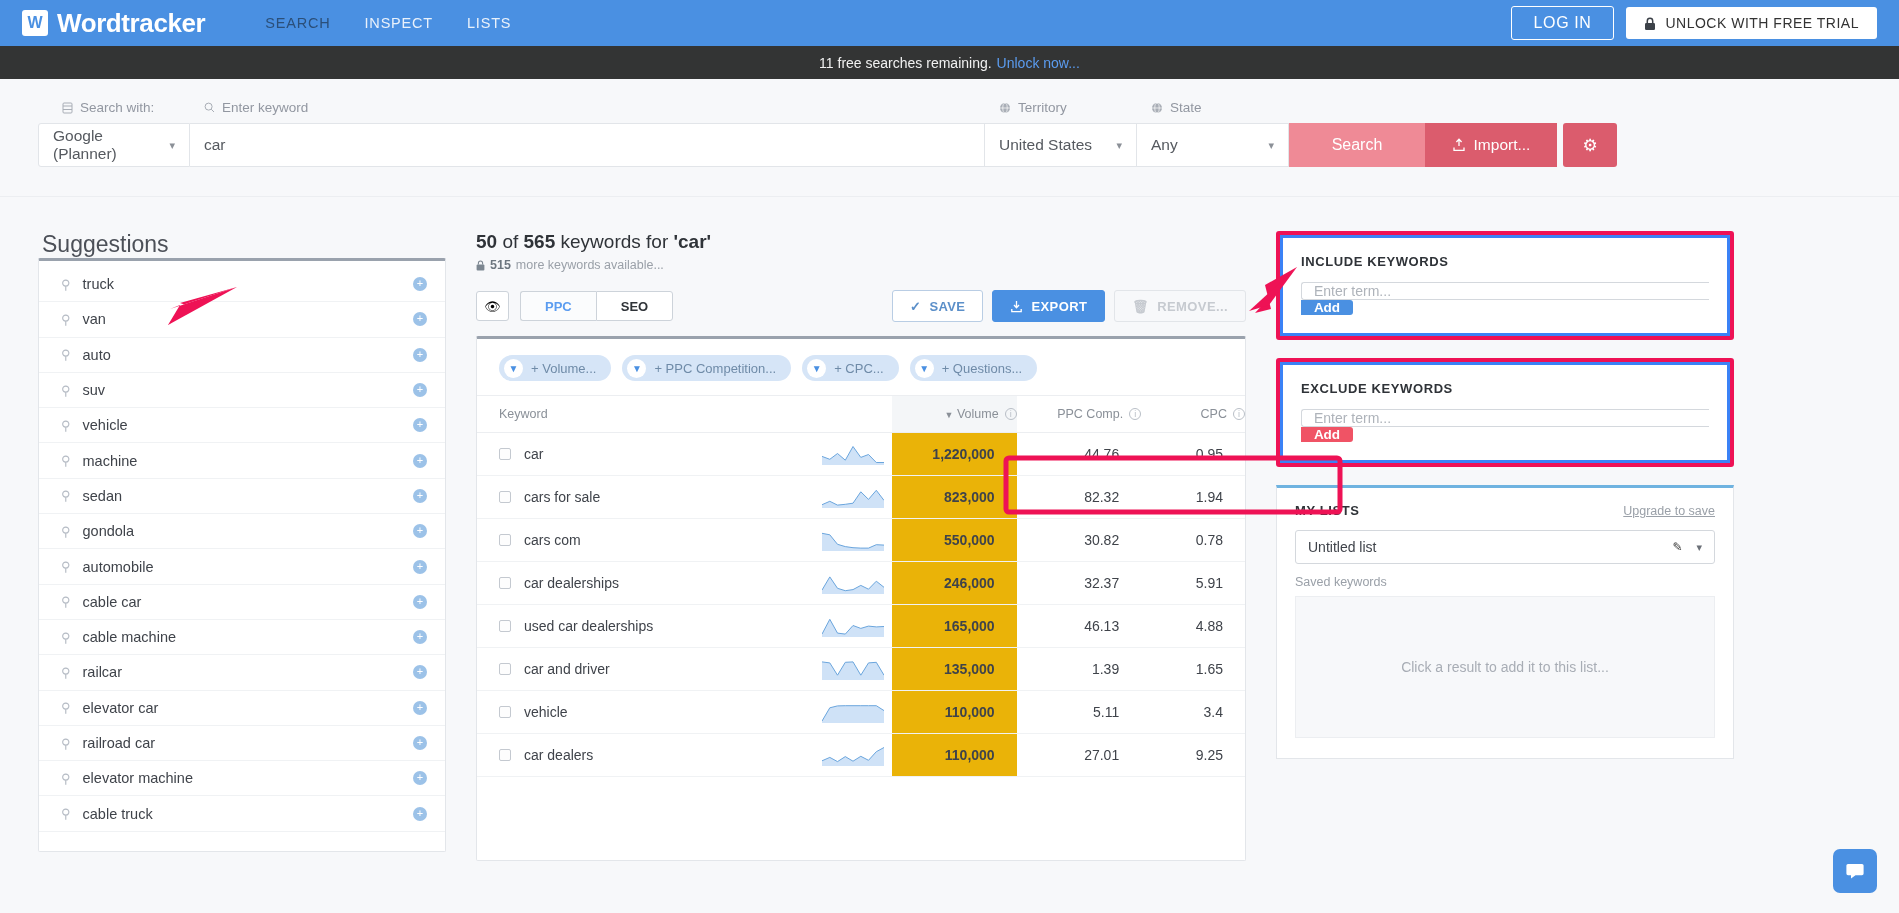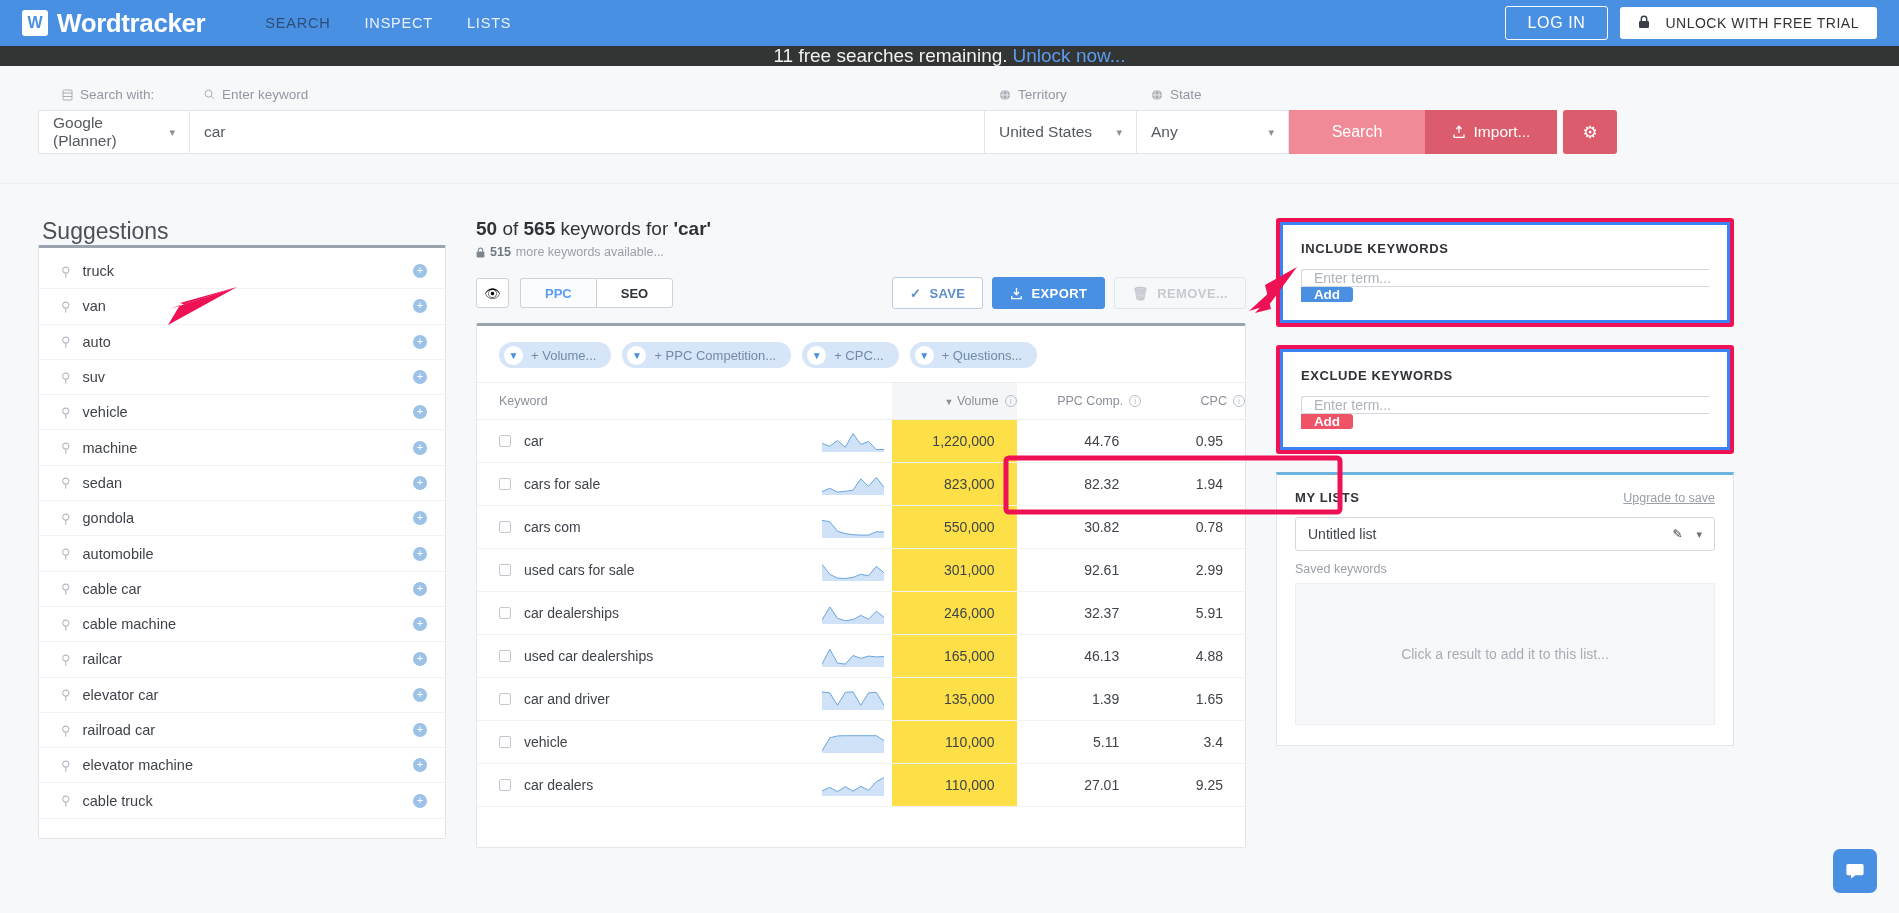--- a/index.html
+++ b/index.html
@@ -30,28 +30,28 @@
   .nav-link.active { color: #2b4f79; }
   .topnav-right { margin-left: auto; display: flex; align-items: center; gap: 12px; }
   .btn-login {
     border: 1px solid #fff; color: #fff; background: transparent;
     padding: 7px 22px; border-radius: 3px; font-size: 16px; letter-spacing: .6px;
     cursor: pointer; font-family: inherit;
   }
   .btn-unlock {
     background: #fff; color: #333; border: none;
     padding: 8px 18px; border-radius: 3px; font-size: 14px; letter-spacing: .5px;
-    cursor: pointer; display: flex; align-items: flex-start; gap: 15px; font-family: inherit;
+    cursor: pointer; display: flex; align-items: flex-end; gap: 9px; font-family: inherit;
   }
 
   
   .banner {
-    height: 20px; background: #333434; color: #f1f1f1;
+    height: 33px; background: #333434; color: #f1f1f1;
     display: flex; align-items: center; justify-content: center;
-    font-size: 19px; gap: 5px;
+    font-size: 14px; gap: 5px;
   }
   .banner a { color: #5b9cf0; text-decoration: none; cursor: pointer; }
 
   
   .searchbar { background: #f7f8fa; padding: 0 0 0 0; position: relative; height: 118px;
     border-bottom: 1px solid #eceef1; }
   .sb-labels { display: flex; height: 36px; align-items: flex-end; padding-left: 38px; }
   .sb-label { font-size: 13.5px; color: #9297a1; display: flex; align-items: center; gap: 7px; padding-left: 24px; }
   .sb-fields { display: flex; margin-top: 8px; padding-left: 38px; align-items: stretch; height: 44px; }
   .field {
@@ -155,21 +155,21 @@
   .info-i {
     display: inline-block; width: 12px; height: 12px; border: 1px solid #b9bfc7;
     border-radius: 50%; font-size: 9px; line-height: 11px; text-align: center;
     color: #b9bfc7; margin-left: 6px; vertical-align: 1px;
   }
   tbody td {
     font-size: 14px; color: #3f434a; padding: 10px 0; border-bottom: 1px solid #f0f2f4;
     text-align: right;
   }
   tbody td.kw { text-align: left; padding-left: 22px; }
-  tbody td.vol { background: #fde047; padding-right: 22px; }
+  tbody td.vol { background: #eab308; padding-right: 22px; font-weight: bold; }
   tbody td.ppc, tbody td.cpc { padding-right: 22px; }
   .cb {
     width: 12px; height: 12px; border: 1px solid #c4c9d0; border-radius: 2px;
     display: inline-block; vertical-align: -1px; margin-right: 13px; background: #fdfdfd;
     cursor: pointer;
   }
   .spark { width: 62px; height: 22px; display: block; margin-left: auto; }
   td.sp { width: 70px; padding-right: 8px; }
   .col-kw { width: 330px; }
   .col-vol { width: 120px; }
@@ -513,32 +513,20 @@
                 <svg class="spark" viewBox="0 0 62 22">
                   <polygon points="0,22 0.0,4.3 7.8,5.8 15.5,15.3 23.3,17.6 31.0,18.7 38.8,19.1 46.5,19.1 54.3,15.7 62.0,16.1 62,22" fill="#cfe2f7"></polygon>
                   <polyline points="0.0,4.3 7.8,5.8 15.5,15.3 23.3,17.6 31.0,18.7 38.8,19.1 46.5,19.1 54.3,15.7 62.0,16.1" fill="none" stroke="#6aa5dd" stroke-width="1"></polyline>
                 </svg>
               </td>
               <td class="vol col-vol">550,000</td>
               <td class="ppc col-ppc">30.82</td>
               <td class="cpc col-cpc">0.78</td>
             </tr>
             <tr>
-              <td class="kw col-kw"><span class="cb"></span><span>used cars for sale</span></td>
-              <td class="sp">
-                <svg class="spark" viewBox="0 0 62 22">
-                  <polygon points="0,22 0.0,5.4 7.8,15.3 15.5,19.1 23.3,19.5 31.0,18.3 38.8,15.3 46.5,16.8 54.3,7.3 62.0,13.8 62,22" fill="#cfe2f7"></polygon>
-                  <polyline points="0.0,5.4 7.8,15.3 15.5,19.1 23.3,19.5 31.0,18.3 38.8,15.3 46.5,16.8 54.3,7.3 62.0,13.8" fill="none" stroke="#6aa5dd" stroke-width="1"></polyline>
-                </svg>
-              </td>
-              <td class="vol col-vol">301,000</td>
-              <td class="ppc col-ppc">92.61</td>
-              <td class="cpc col-cpc">2.99</td>
-            </tr>
-            <tr>
               <td class="kw col-kw"><span class="cb"></span><span>car dealerships</span></td>
               <td class="sp">
                 <svg class="spark" viewBox="0 0 62 22">
                   <polygon points="0,22 0.0,18.1 7.8,4.9 15.5,16.3 23.3,18.7 31.0,17.6 38.8,13.4 46.5,17.2 54.3,9.2 62.0,15.3 62,22" fill="#cfe2f7"></polygon>
                   <polyline points="0.0,18.1 7.8,4.9 15.5,16.3 23.3,18.7 31.0,17.6 38.8,13.4 46.5,17.2 54.3,9.2 62.0,15.3" fill="none" stroke="#6aa5dd" stroke-width="1"></polyline>
                 </svg>
               </td>
               <td class="vol col-vol">246,000</td>
               <td class="ppc col-ppc">32.37</td>
               <td class="cpc col-cpc">5.91</td>

